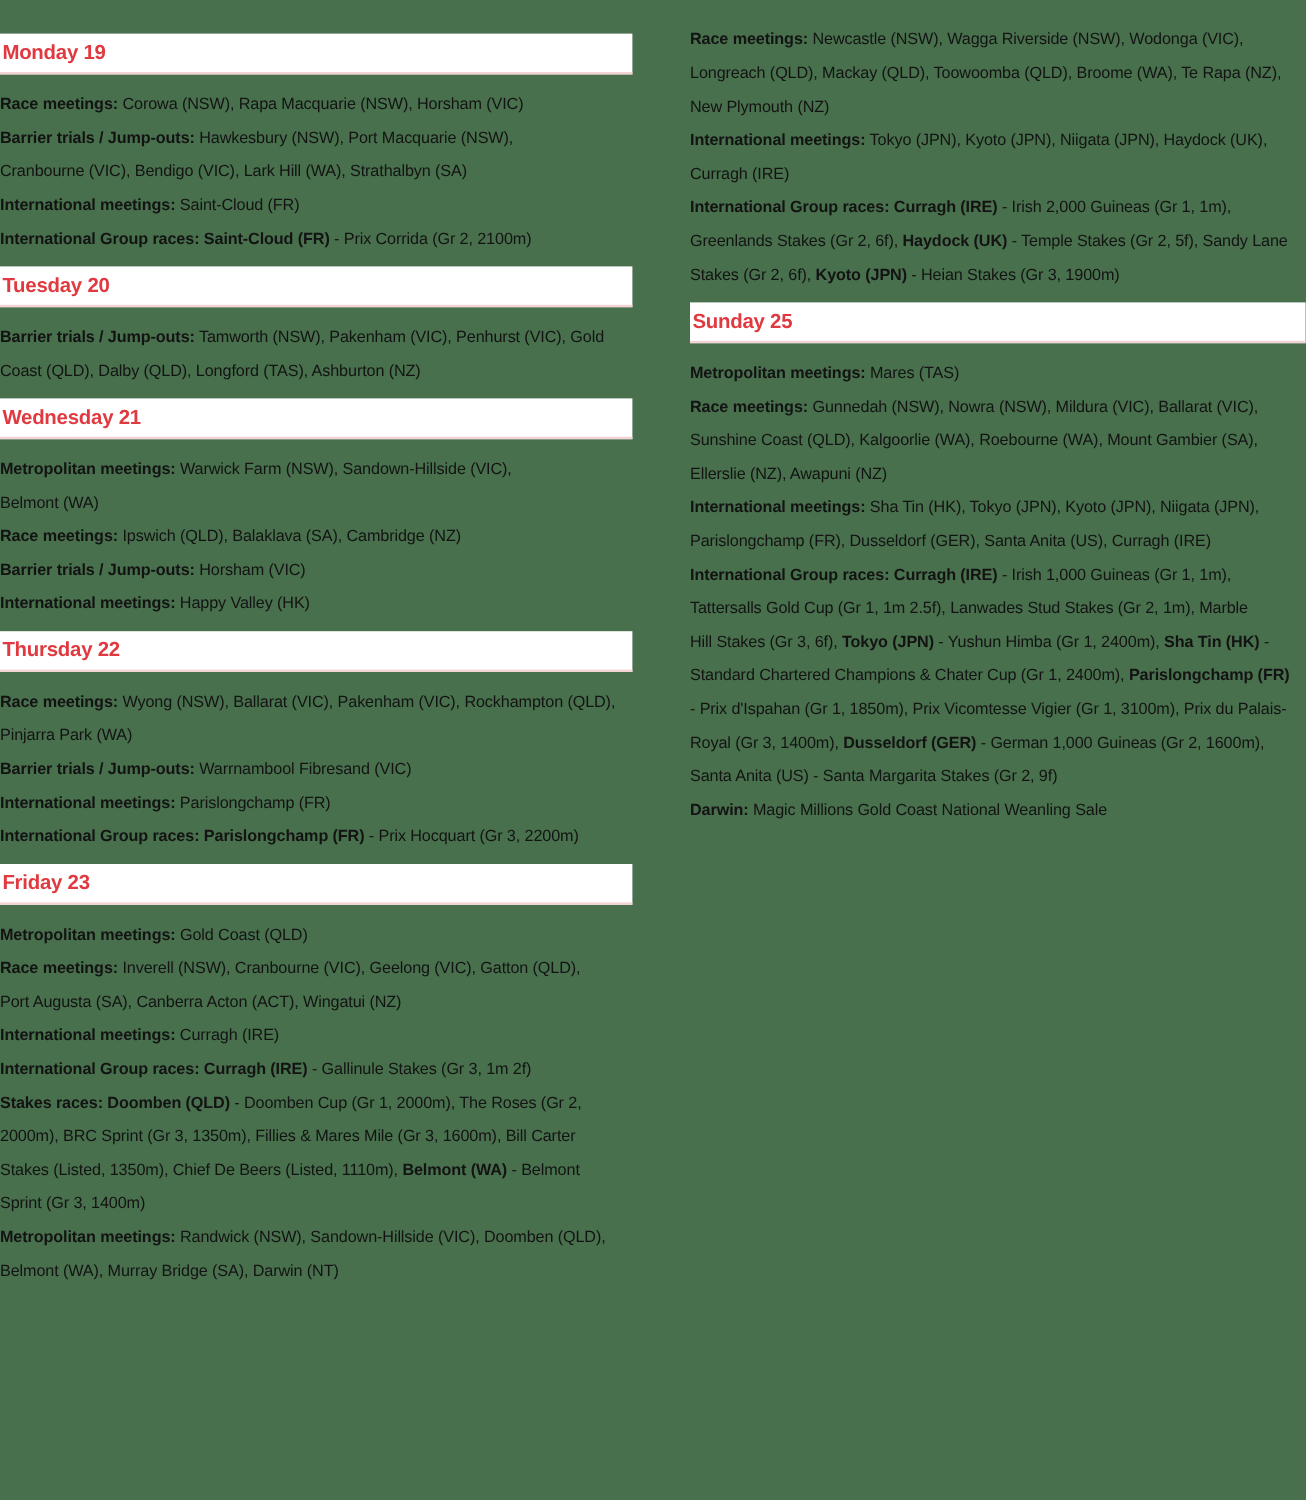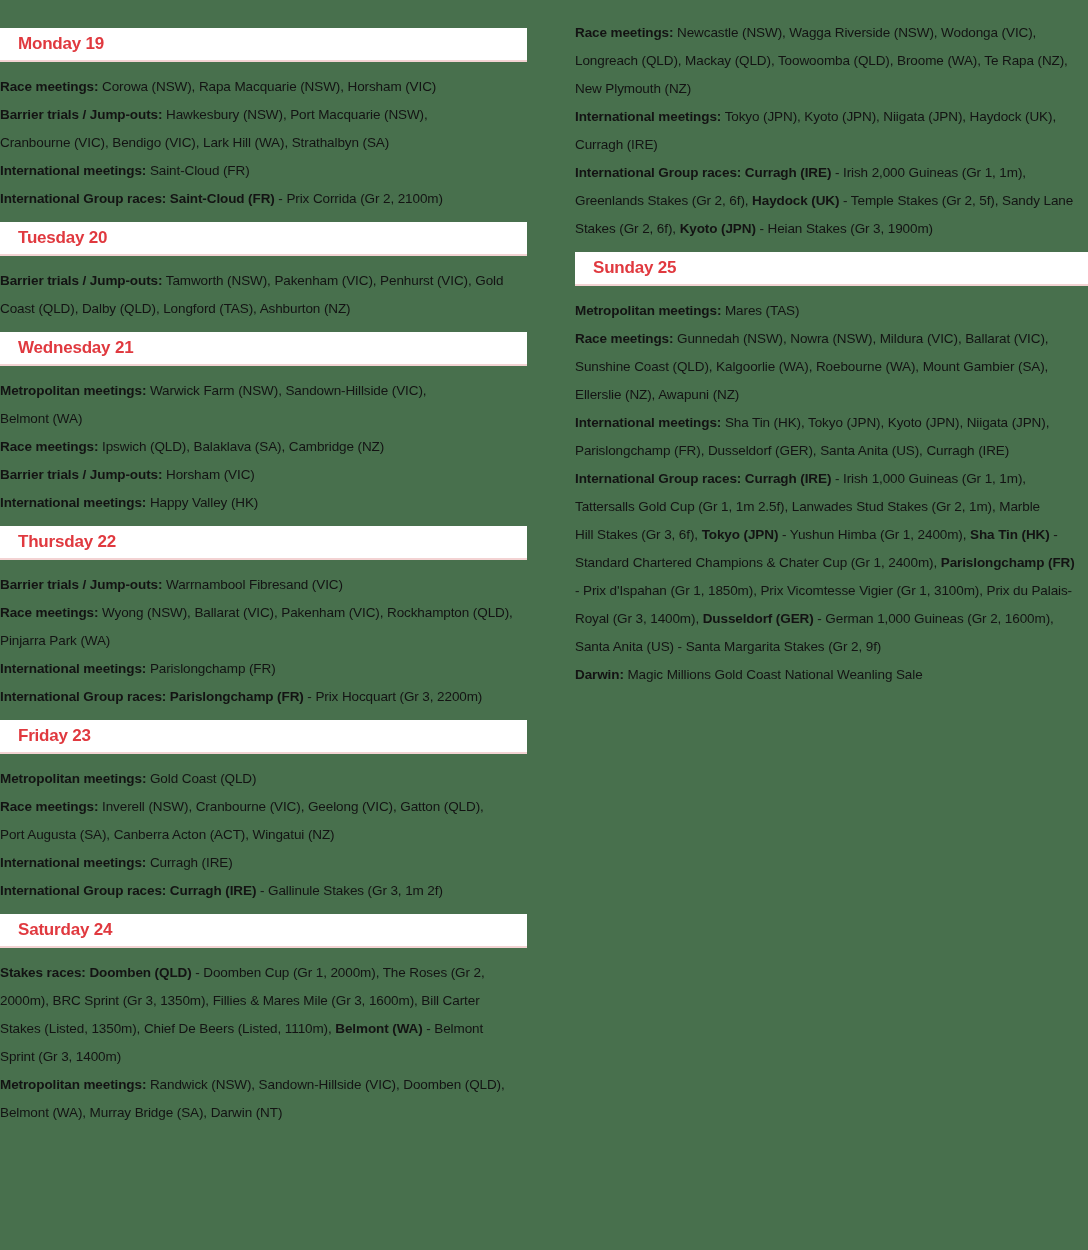--- a/index.html
+++ b/index.html
@@ -13,21 +13,21 @@
     position: absolute;
   }
   .col-left  { left: 0;     top: 28px; width: 527px; }
   .col-right { left: 575px; top: 19px; width: 528px; }
   .day-bar {
     height: 34px;
     background: var(--bar-bg, #ffffff);
     border-bottom: 2px solid var(--bar-underline, #f3d3d3);
     display: flex;
     align-items: center;
-    padding-left: 18px;
+    padding-left: 2px;
     margin: 9px 0 11px 0;
   }
   .day-bar:first-child { margin-top: 0; }
   .day-title {
     color: var(--day-title-color, #e0393f);
     font-size: 17px;
     font-weight: 700;
     letter-spacing: -0.2px;
   }
   .entry {
@@ -60,36 +60,33 @@
       <span class="day-title">Wednesday 21</span>
     </div>
     <div class="entry"><span class="b">Metropolitan meetings:</span><span class="r"> Warwick Farm (NSW), Sandown-Hillside (VIC),
 Belmont (WA)</span></div>
     <div class="entry"><span class="b">Race meetings:</span><span class="r"> Ipswich (QLD), Balaklava (SA), Cambridge (NZ)</span></div>
     <div class="entry"><span class="b">Barrier trials / Jump-outs:</span><span class="r"> Horsham (VIC)</span></div>
     <div class="entry"><span class="b">International meetings:</span><span class="r"> Happy Valley (HK)</span></div>
     <div class="day-bar">
       <span class="day-title">Thursday 22</span>
     </div>
-    <div class="entry"><span class="b">Barrier trials / Jump-outs:</span><span class="r"> Warrnambool Fibresand (VIC)</span></div>
     <div class="entry"><span class="b">Race meetings:</span><span class="r"> Wyong (NSW), Ballarat (VIC), Pakenham (VIC), Rockhampton (QLD),
 Pinjarra Park (WA)</span></div>
+    <div class="entry"><span class="b">Barrier trials / Jump-outs:</span><span class="r"> Warrnambool Fibresand (VIC)</span></div>
     <div class="entry"><span class="b">International meetings:</span><span class="r"> Parislongchamp (FR)</span></div>
     <div class="entry"><span class="b">International Group races: Parislongchamp (FR)</span><span class="r"> - Prix Hocquart (Gr 3, 2200m)</span></div>
     <div class="day-bar">
       <span class="day-title">Friday 23</span>
     </div>
     <div class="entry"><span class="b">Metropolitan meetings:</span><span class="r"> Gold Coast (QLD)</span></div>
     <div class="entry"><span class="b">Race meetings:</span><span class="r"> Inverell (NSW), Cranbourne (VIC), Geelong (VIC), Gatton (QLD),
 Port Augusta (SA), Canberra Acton (ACT), Wingatui (NZ)</span></div>
     <div class="entry"><span class="b">International meetings:</span><span class="r"> Curragh (IRE)</span></div>
     <div class="entry"><span class="b">International Group races: Curragh (IRE)</span><span class="r"> - Gallinule Stakes (Gr 3, 1m 2f)</span></div>
-    <div class="day-bar">
-      <span class="day-title">Saturday 24</span>
-    </div>
     <div class="entry"><span class="b">Stakes races: Doomben (QLD)</span><span class="r"> - Doomben Cup (Gr 1, 2000m), The Roses (Gr 2,
 2000m), BRC Sprint (Gr 3, 1350m), Fillies &amp; Mares Mile (Gr 3, 1600m), Bill Carter
 Stakes (Listed, 1350m), Chief De Beers (Listed, 1110m), </span><span class="b">Belmont (WA)</span><span class="r"> - Belmont
 Sprint (Gr 3, 1400m)</span></div>
     <div class="entry"><span class="b">Metropolitan meetings:</span><span class="r"> Randwick (NSW), Sandown-Hillside (VIC), Doomben (QLD),
 Belmont (WA), Murray Bridge (SA), Darwin (NT)</span></div>
   </div>
 
 <div class="col col-right">
     <div class="entry"><span class="b">Race meetings:</span><span class="r"> Newcastle (NSW), Wagga Riverside (NSW), Wodonga (VIC),

